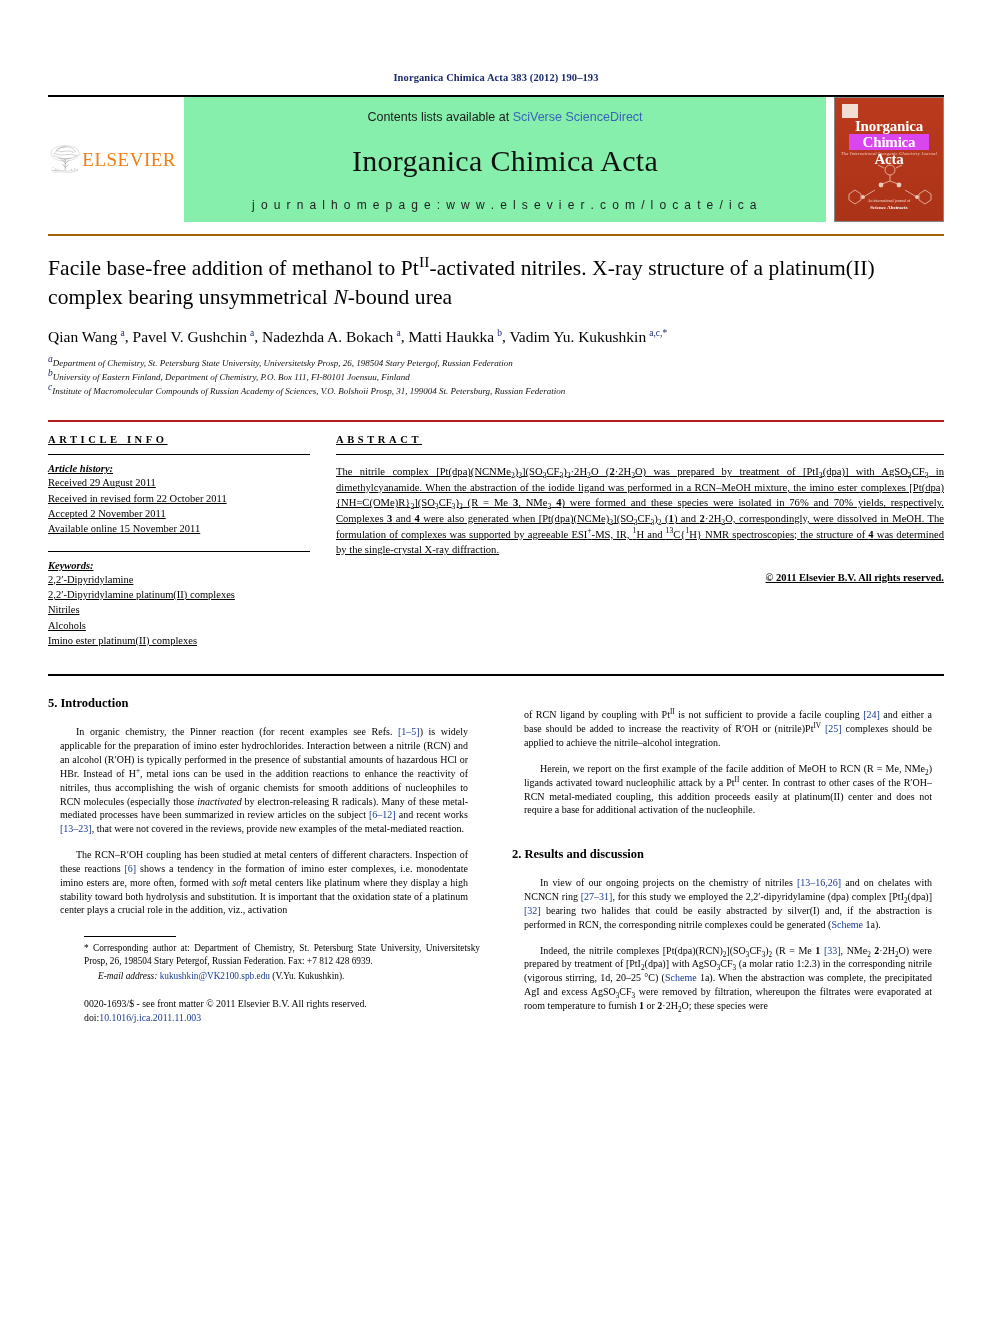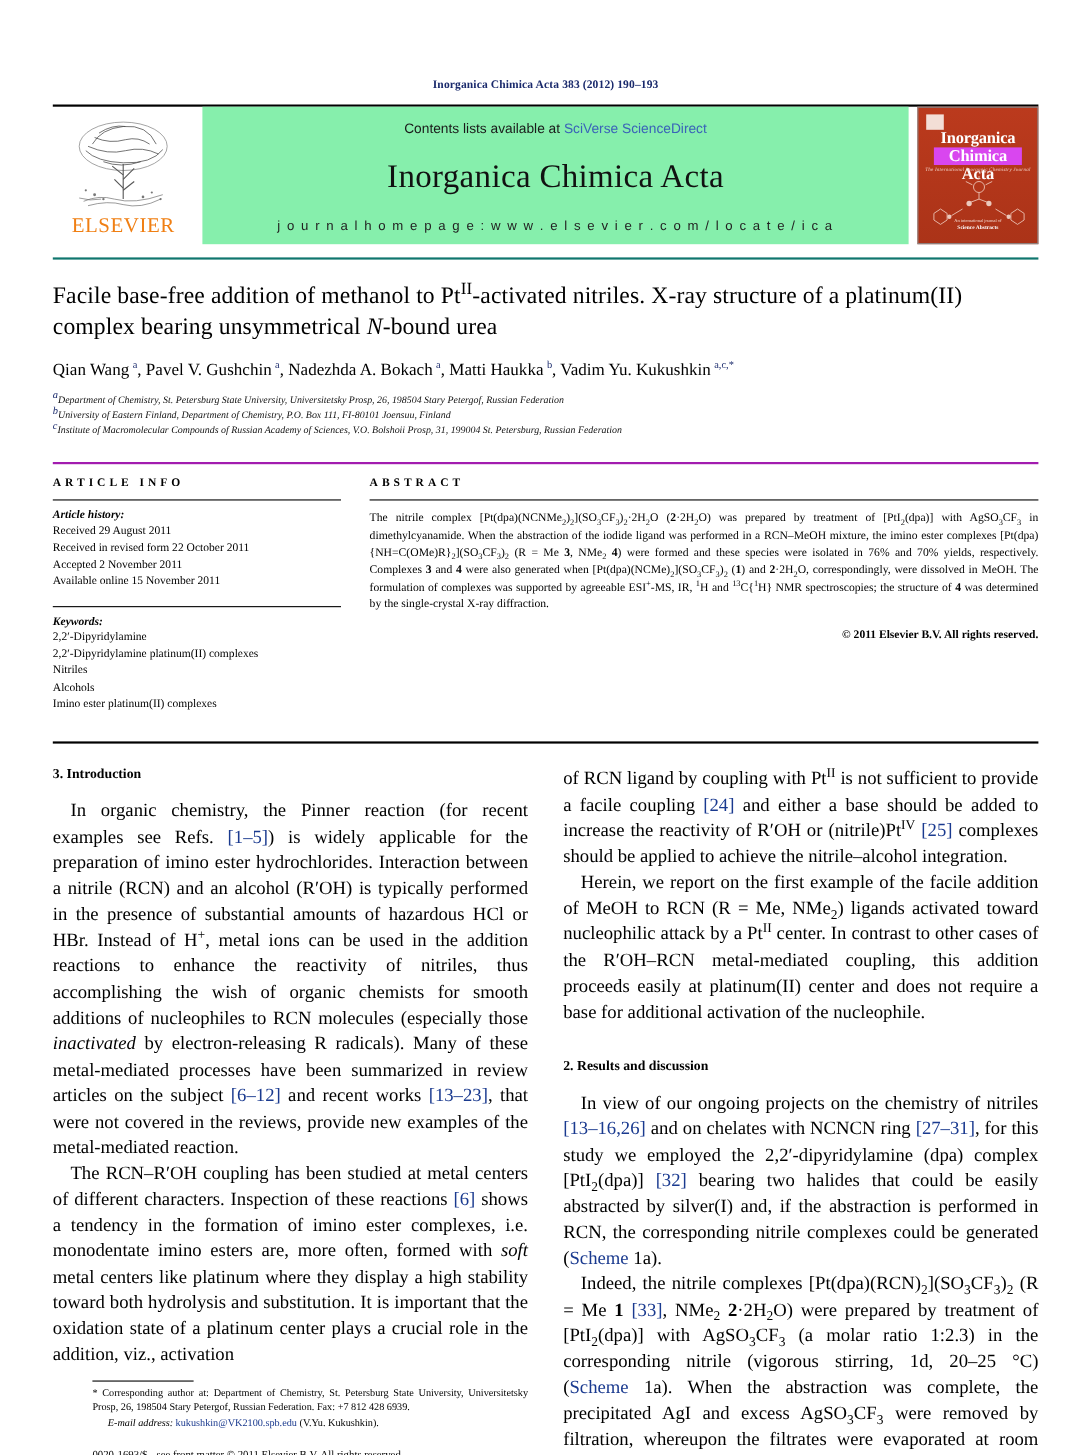--- a/index.html
+++ b/index.html
@@ -40,21 +40,21 @@
     margin-top: 12px;
     border-top: 2px solid #000;
     display: flex;
     align-items: stretch;
     height: 125px;
   }
   .elsevier-logo {
     width: 128px;
     flex: 0 0 128px;
     display: flex;
-    flex-direction: column;
+    flex-direction: row;
     align-items: center;
     justify-content: center;
     padding-bottom: 2px;
     box-sizing: border-box;
   }
   .tree-svg { display:block; }
   .elsevier-word {
     font-family: "Liberation Serif", serif;
     font-size: 19px;
     letter-spacing: 0.5px;
@@ -145,21 +145,21 @@
     position:absolute; top:62px; left:0; right:0; height:45px;
   }
   .cover-foot {
     position:absolute; bottom:10px; width:100%; text-align:center;
     color:#f4d9cf; font-size:4px; line-height:1.5;
   }
   .cover-foot b { color:#ffffff; font-size:5px; }
 
   
   .titleblock {
-    border-top: 2px solid #0f766e;
+    border-top: 2px solid #a16207;
     margin-top: 12px;
     padding-top: 18px;
   }
   h1.paper-title {
     font-size: 21.5px;
     font-weight: normal;
     line-height: 1.33;
     margin: 0 0 16px 0;
     font-family: "Liberation Serif", serif;
     letter-spacing: 0.1px;
@@ -180,23 +180,24 @@
     font-style: italic;
     line-height: 1.52;
     margin: 0;
     color: #111;
   }
 
   
   .infoabs {
     display: flex;
     margin-top: 22px;
-    border-top: 2px solid #a21caf;
+    border-top: 2px solid #b91c1c;
     padding-top: 12px;
     gap: 26px;
+    text-decoration: underline;
   }
   .col-info { flex: 0 0 262px; }
   .col-abs  { flex: 1 1 auto; }
   .sec-head {
     font-size: 10.5px;
     font-weight: bold;
     letter-spacing: 3.6px;
     font-family: "Liberation Serif", serif;
     margin: 0 0 9px 0;
   }
@@ -234,24 +235,24 @@
   }
   .bcol { flex: 1 1 0; position: relative; }
   h2.sechead {
     font-size: 12.5px;
     font-weight: bold;
     margin: 0 0 14px 0;
     font-family: "Liberation Serif", serif;
   }
   h2.sechead.second { margin-top: 30px; }
   p.body {
-    font-size: 17px;
+    font-size: 10px;
     line-height: 1.385;
     text-align: justify;
-    margin: 0;
+    margin: 12px;
     text-indent: 16px;
   }
   p.body.cont { text-indent: 0; }
   .ref { color: #1a3a8f; }
   .lnk { color: #1a3a8f; }
 
   
   .footnote-zone {
     position: absolute;
     bottom: 0;
@@ -396,21 +397,21 @@
       <div class="sec-head">ABSTRACT</div>
       <div class="rule-abs"></div>
       <p class="abs-text">The nitrile complex [Pt(dpa)(NCNMe<sub>2</sub>)<sub>2</sub>](SO<sub>3</sub>CF<sub>3</sub>)<sub>2</sub>·2H<sub>2</sub>O (<b>2</b>·2H<sub>2</sub>O) was prepared by treatment of [PtI<sub>2</sub>(dpa)] with AgSO<sub>3</sub>CF<sub>3</sub> in dimethylcyanamide. When the abstraction of the iodide ligand was performed in a RCN–MeOH mixture, the imino ester complexes [Pt(dpa){NH=C(OMe)R}<sub>2</sub>](SO<sub>3</sub>CF<sub>3</sub>)<sub>2</sub> (R = Me <b>3</b>, NMe<sub>2</sub> <b>4</b>) were formed and these species were isolated in 76% and 70% yields, respectively. Complexes <b>3</b> and <b>4</b> were also generated when [Pt(dpa)(NCMe)<sub>2</sub>](SO<sub>3</sub>CF<sub>3</sub>)<sub>2</sub> (<b>1</b>) and <b>2</b>·2H<sub>2</sub>O, correspondingly, were dissolved in MeOH. The formulation of complexes was supported by agreeable ESI<sup>+</sup>-MS, IR, <sup>1</sup>H and <sup>13</sup>C{<sup>1</sup>H} NMR spectroscopies; the structure of <b>4</b> was determined by the single-crystal X-ray diffraction.</p>
       <div class="copyright">© 2011 Elsevier B.V. All rights reserved.</div>
     </div>
   </div>
 
   <div class="bodywrap">
 
     <div class="bcol">
-      <h2 class="sechead">3. Introduction</h2>
+      <h2 class="sechead">5. Introduction</h2>
 
       <p class="body">In organic chemistry, the Pinner reaction (for recent examples see Refs. <span class="ref">[1–5]</span>) is widely applicable for the preparation of imino ester hydrochlorides. Interaction between a nitrile (RCN) and an alcohol (R′OH) is typically performed in the presence of substantial amounts of hazardous HCl or HBr. Instead of H<sup>+</sup>, metal ions can be used in the addition reactions to enhance the reactivity of nitriles, thus accomplishing the wish of organic chemists for smooth additions of nucleophiles to RCN molecules (especially those <em class="i">inactivated</em> by electron-releasing R radicals). Many of these metal-mediated processes have been summarized in review articles on the subject <span class="ref">[6–12]</span> and recent works <span class="ref">[13–23]</span>, that were not covered in the reviews, provide new examples of the metal-mediated reaction.</p>
 
       <p class="body">The RCN–R′OH coupling has been studied at metal centers of different characters. Inspection of these reactions <span class="ref">[6]</span> shows a tendency in the formation of imino ester complexes, i.e. monodentate imino esters are, more often, formed with <em class="i">soft</em> metal centers like platinum where they display a high stability toward both hydrolysis and substitution. It is important that the oxidation state of a platinum center plays a crucial role in the addition, viz., activation</p>
 
       <div class="footnote-zone">
         <div class="fn-rule"></div>
         <p class="fn">* Corresponding author at: Department of Chemistry, St. Petersburg State University, Universitetsky Prosp, 26, 198504 Stary Petergof, Russian Federation. Fax: +7 812 428 6939.</p>
         <p class="fn fn-email"><em class="i">E-mail address:</em> <span class="lnk">kukushkin@VK2100.spb.edu</span> <span>(V.Yu. Kukushkin).</span></p>
         <div class="imprint">

